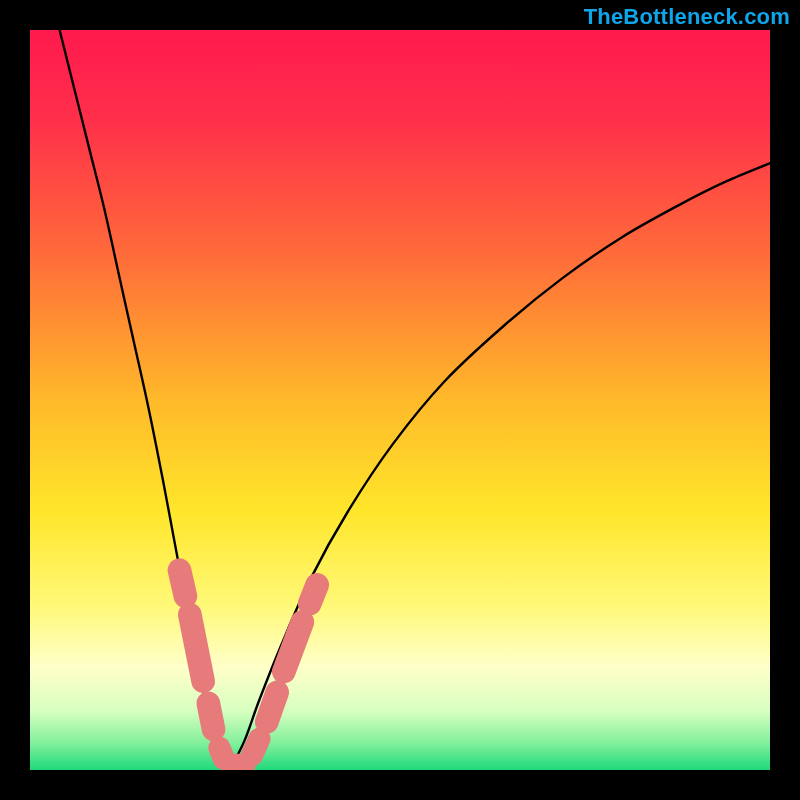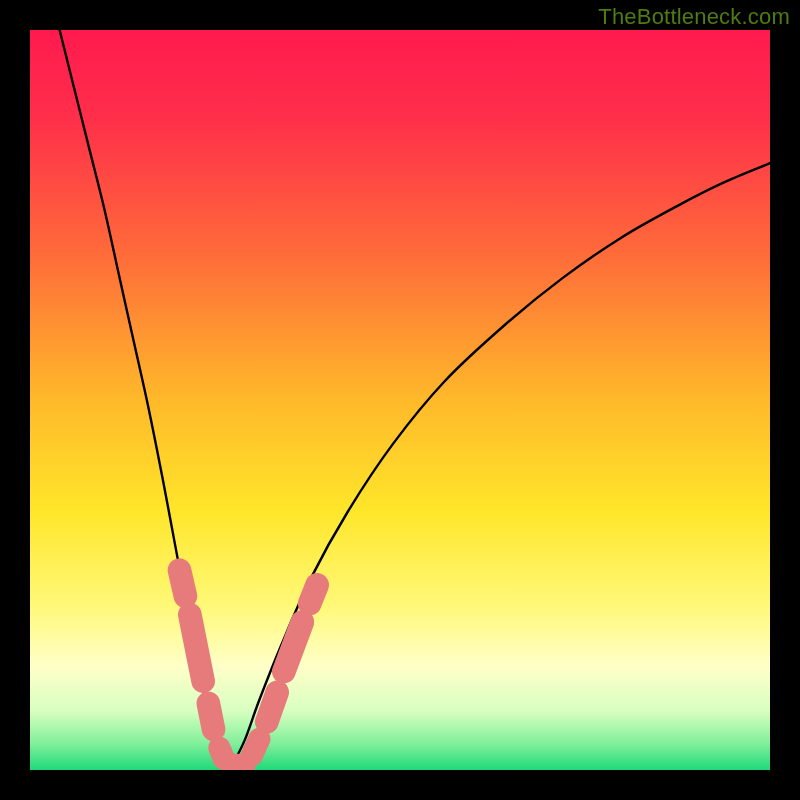--- a/index.html
+++ b/index.html
@@ -23,23 +23,23 @@
     position: absolute;
     left: 0;
     top: 0;
     width: 740px;
     height: 740px;
   }
   .watermark {
     position: absolute;
     top: 4px;
     right: 10px;
-    color: #4d7c0f;
+    color: #0ea5e9;
     font-size: 22px;
-    font-weight: 400;
+    font-weight: 700;
     letter-spacing: 0.2px;
     user-select: none;
   }
   svg { display: block; }
 </style>
 </head>
 <body>
 
 <div class="frame">
   <svg class="plot-area" viewBox="0 0 740 740">

